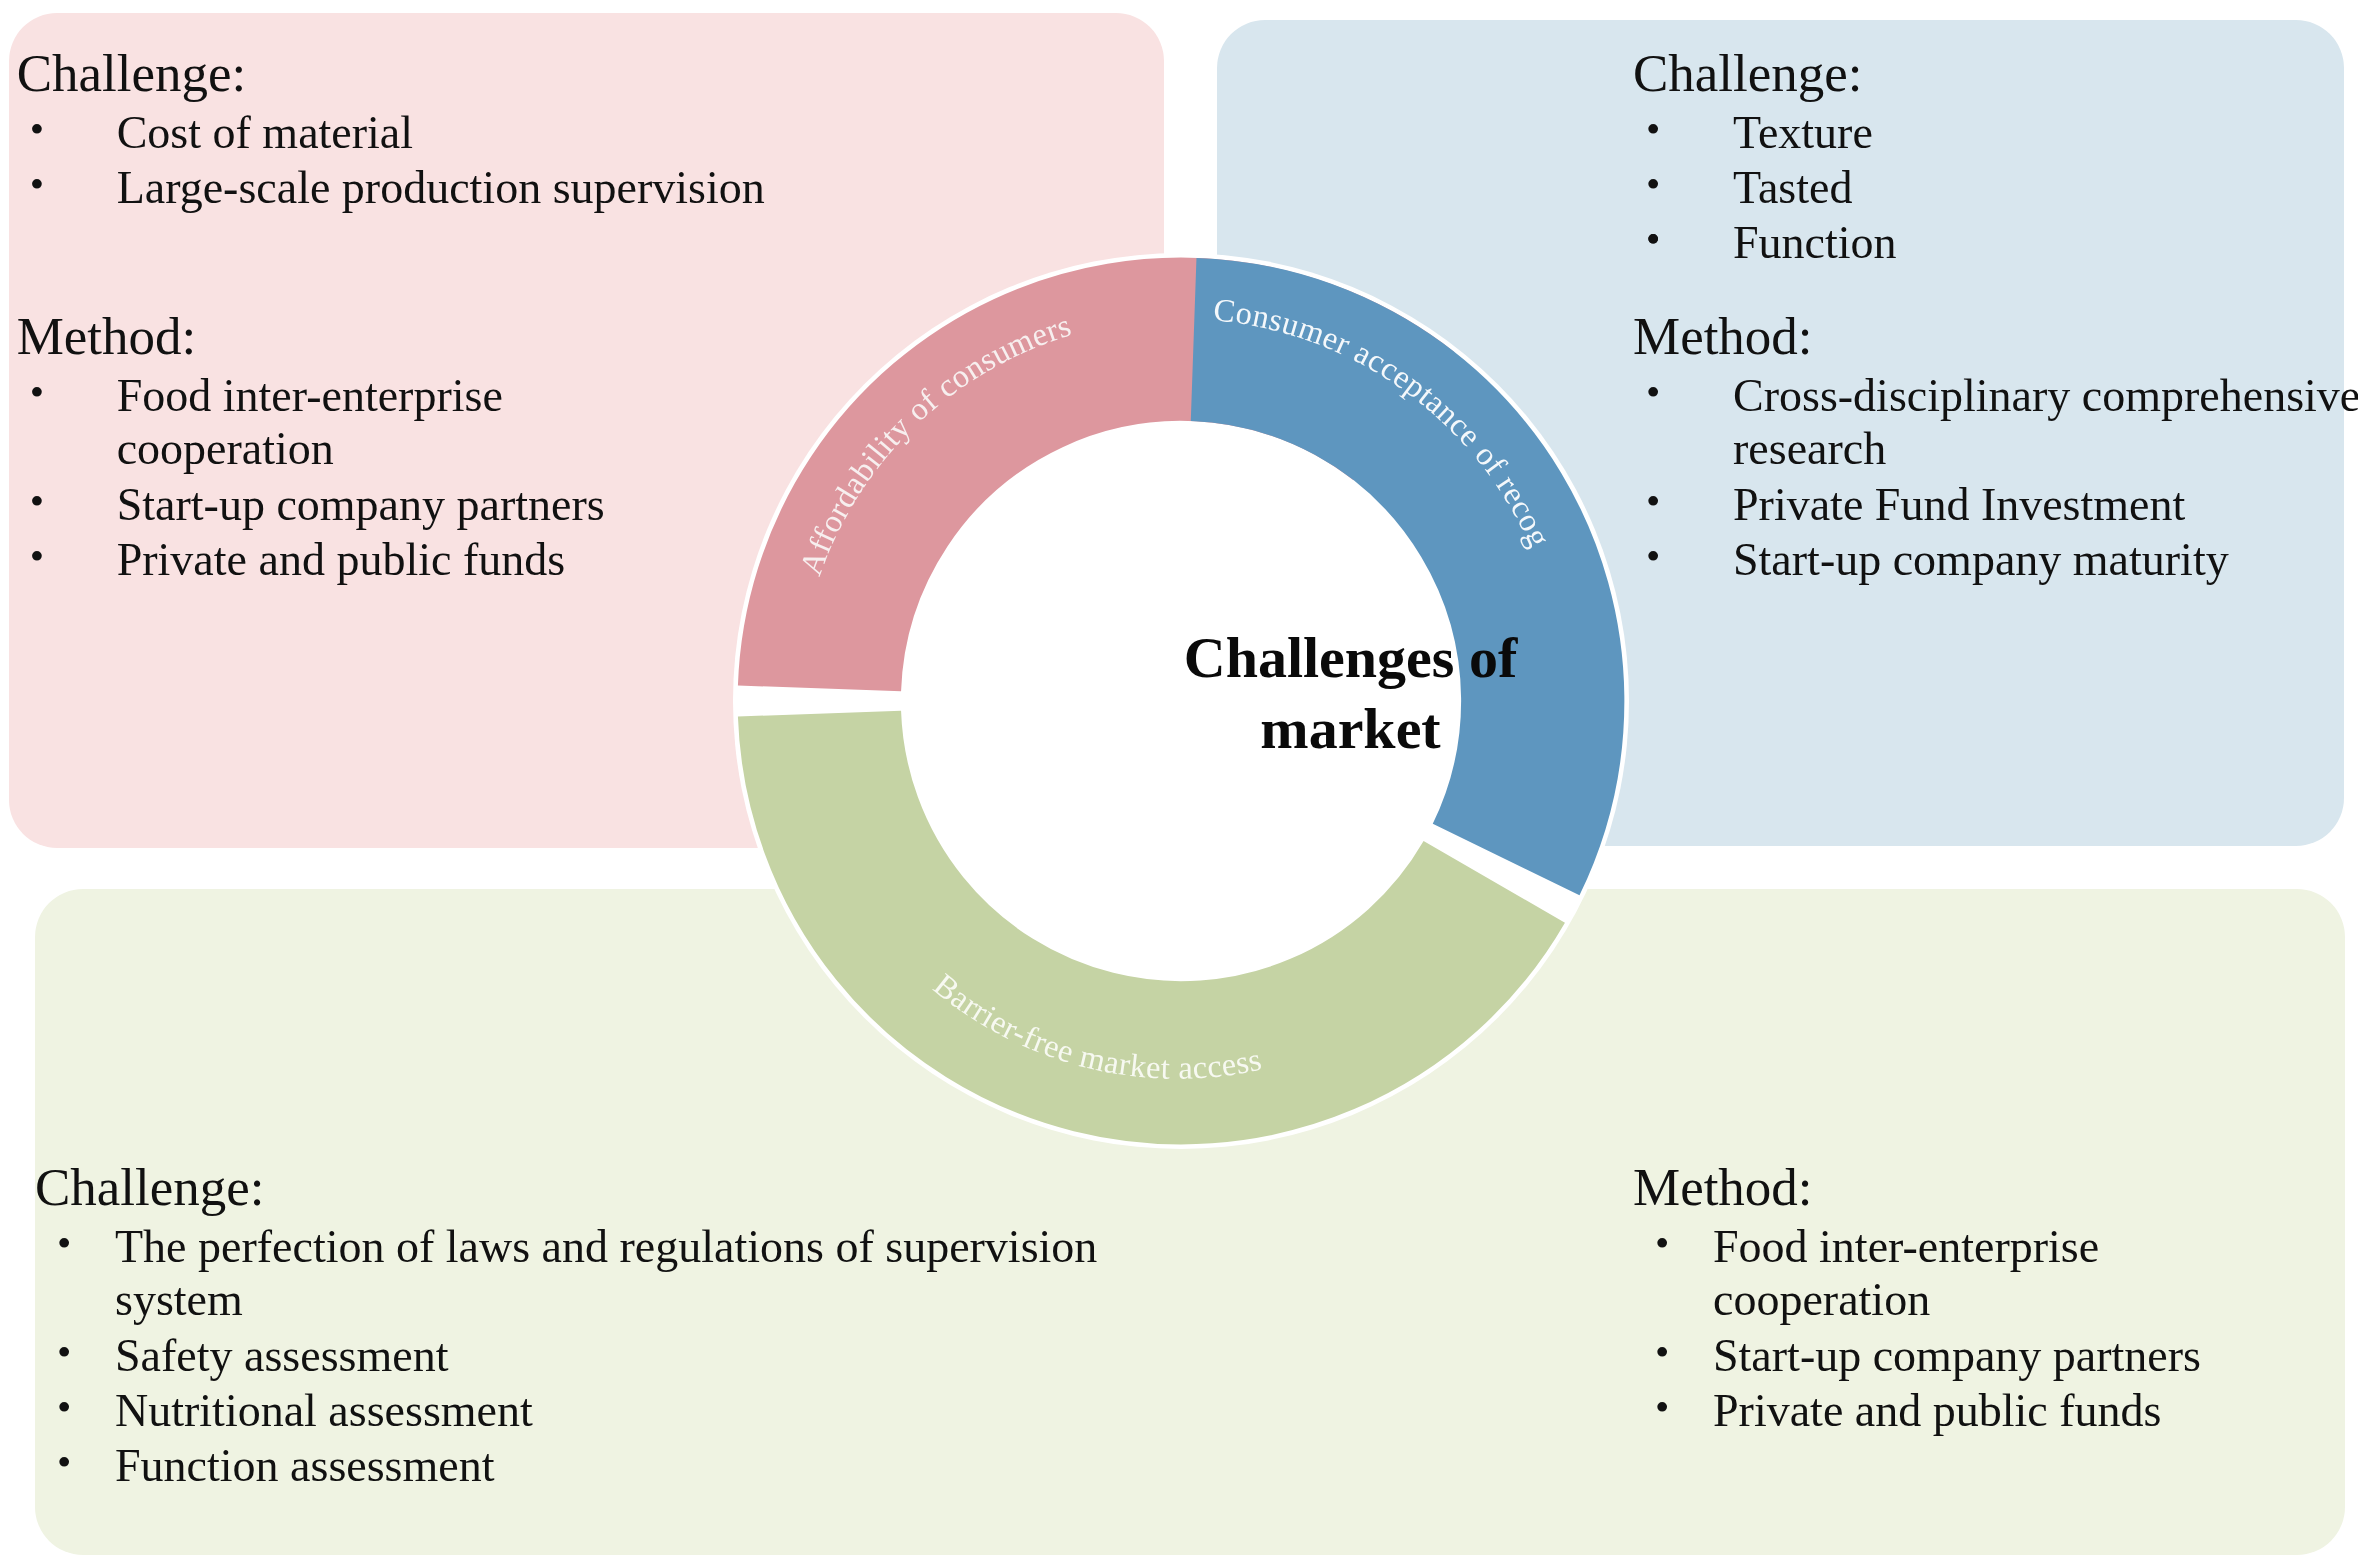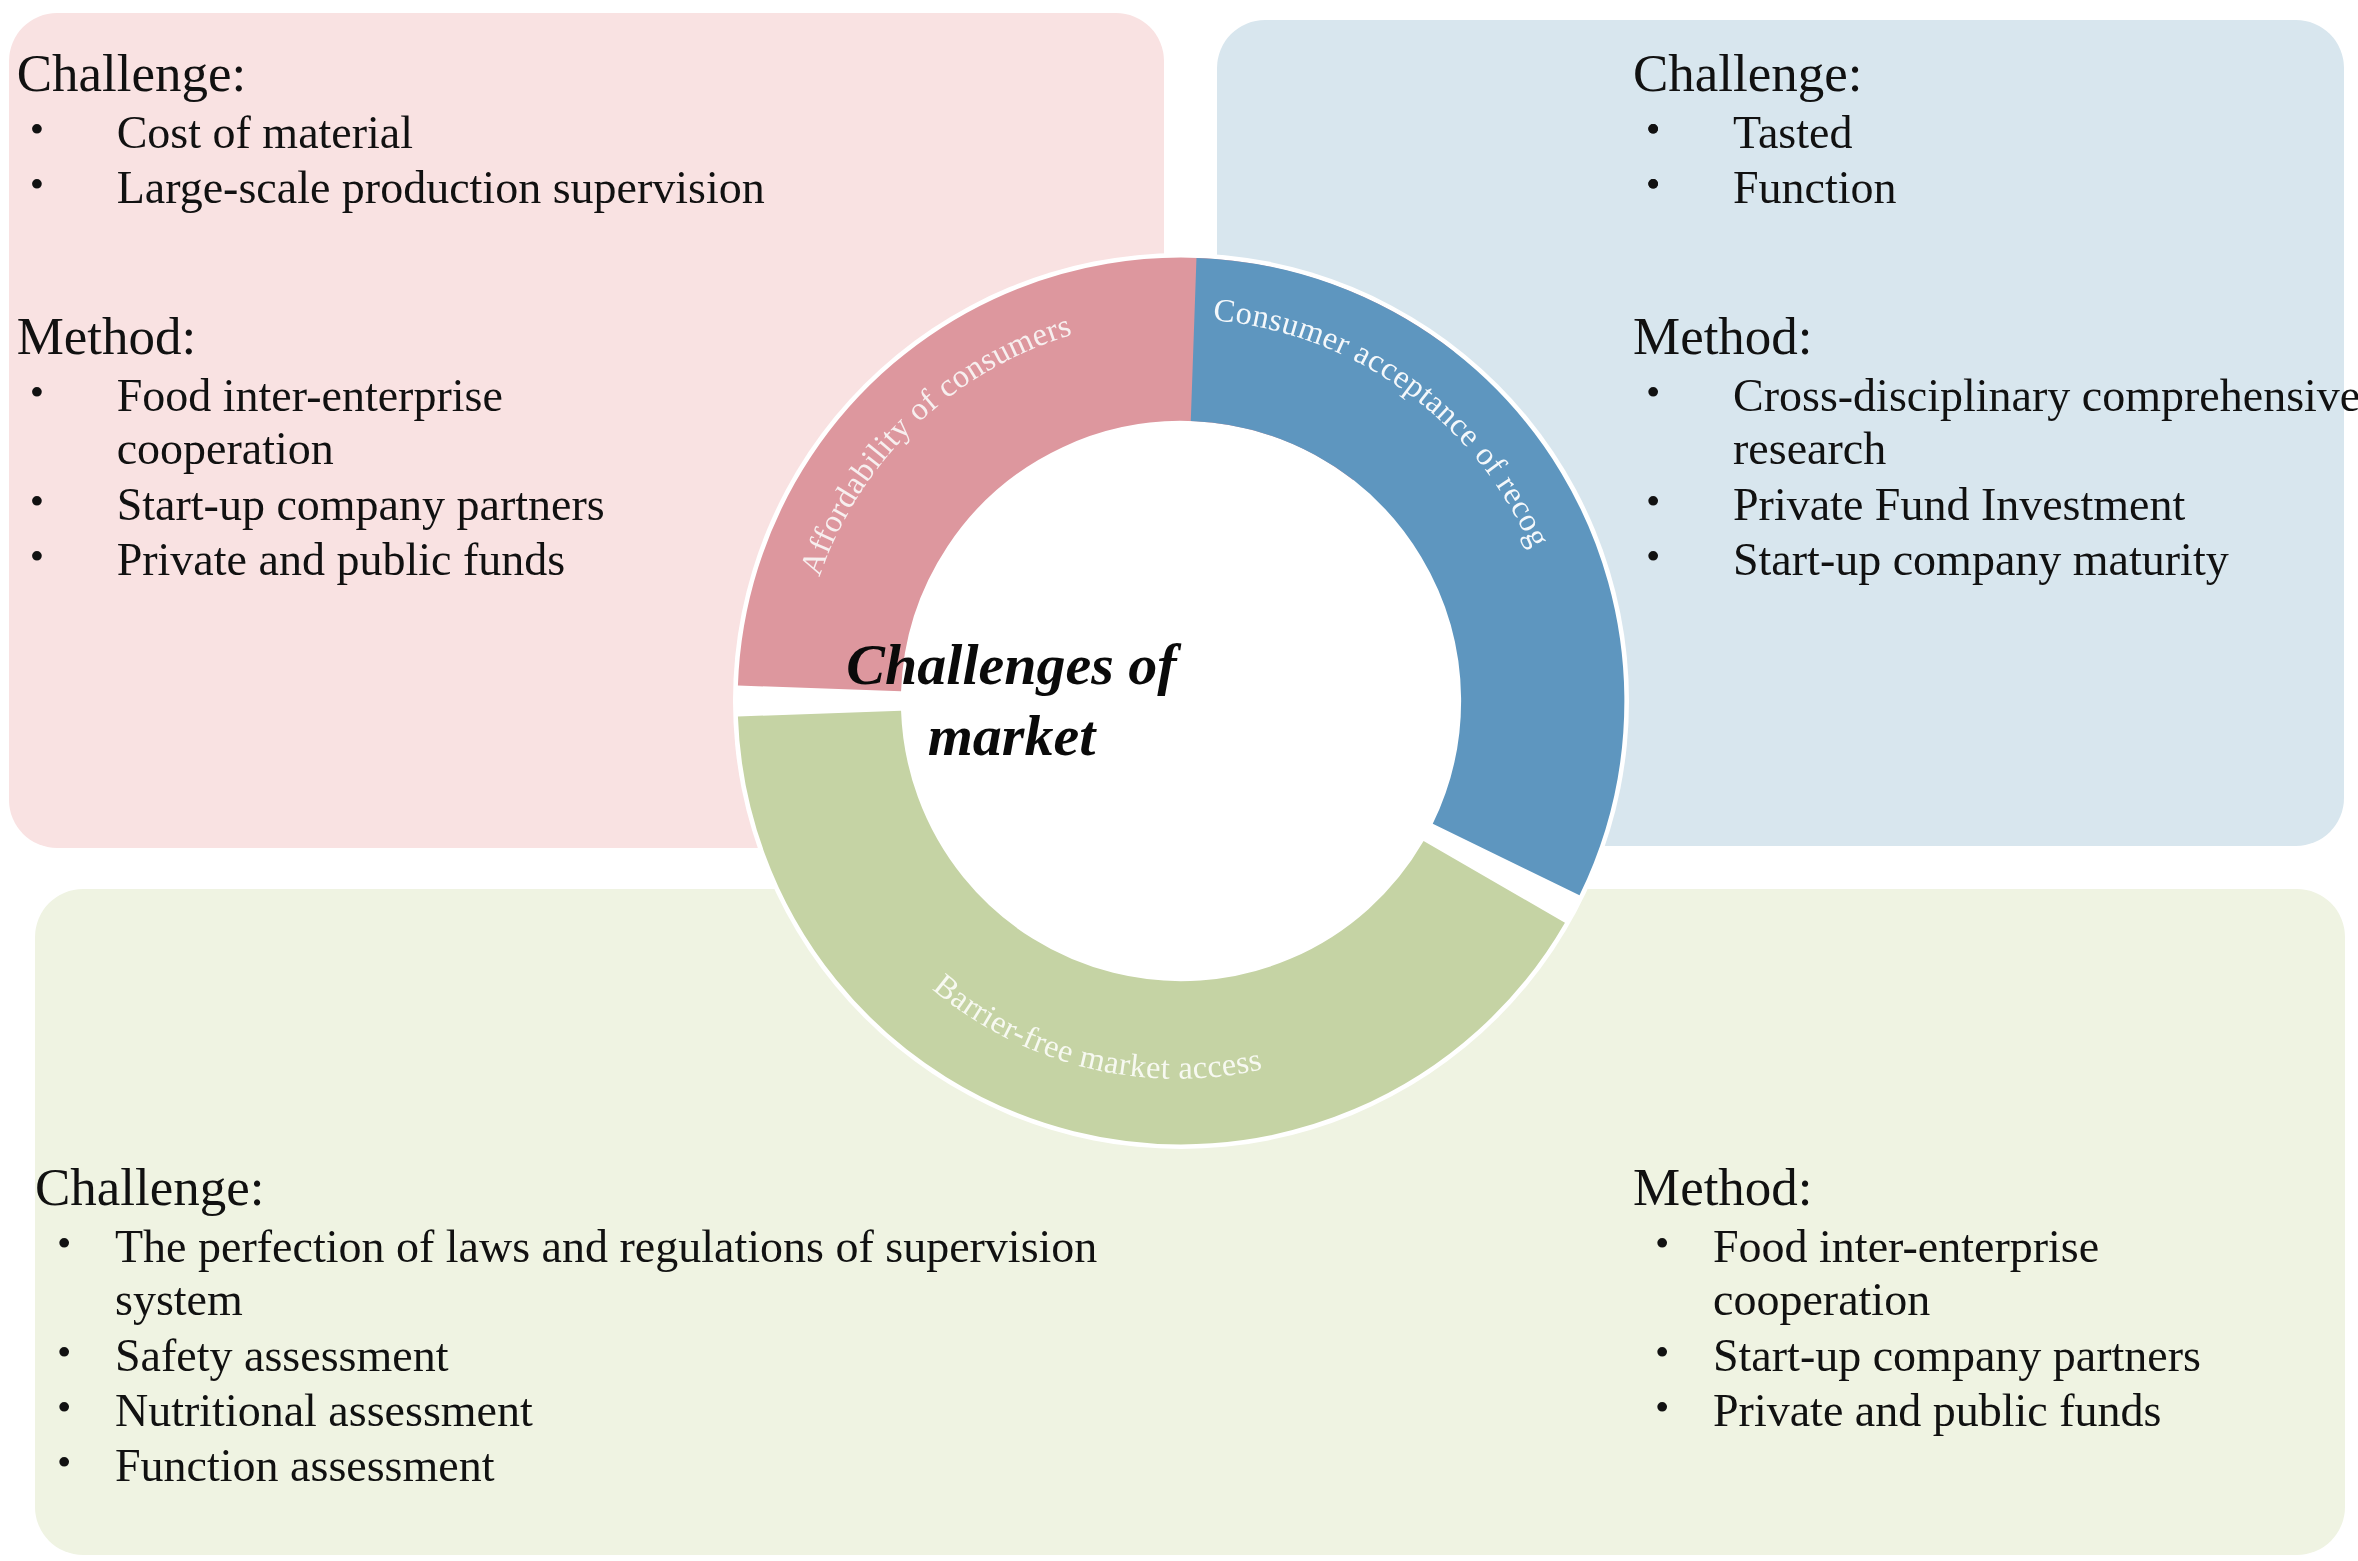--- a/index.html
+++ b/index.html
@@ -102,28 +102,27 @@
 
   .seg-label {
     font-family: "Liberation Serif", "DejaVu Serif", serif;
     font-size: 35px;
     letter-spacing: 0.5px;
   }
 
   #center-text {
     position: absolute;
     left: 733px;
-    top: 253px;
+    top: 246px;
     width: 896px;
     height: 896px;
     display: flex;
     align-items: center;
-    justify-content: flex-start;
+    justify-content: flex-end;
     pointer-events: none;
-    font-style: italic;
   }
   #center-text .ct-inner {
     width: 557px;
     text-align: center;
     font-weight: bold;
     font-size: 58px;
     line-height: 1.22;
     color: #0a0a0a;
   }
 </style>
@@ -164,20 +163,21 @@
         <span class="li-text">Private and public  funds</span>
       </li>
   </ul>
 </div>
 
 <div class="block" id="tr-challenge">
   <div class="heading">Challenge:</div>
   <ul>
     <li>
         <span class="bullet">•</span>
+        <span class="li-text">Texture</span>
       </li>
     <li>
         <span class="bullet">•</span>
         <span class="li-text">Tasted</span>
       </li>
     <li>
         <span class="bullet">•</span>
       </li>
     <li>
         <span class="bullet">•</span>

